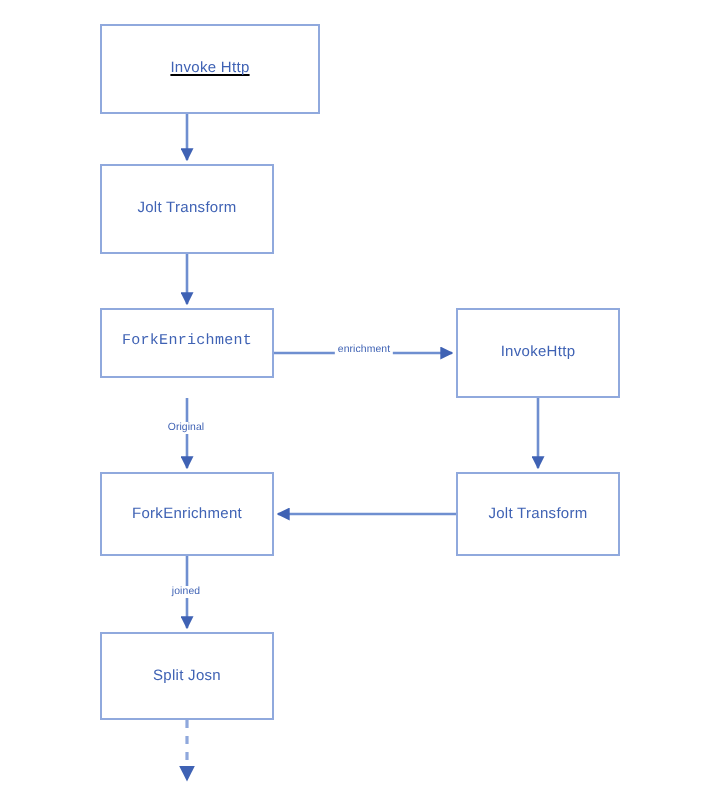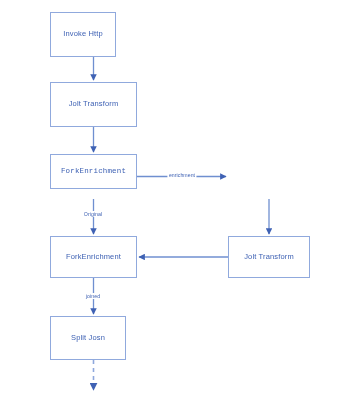--- a/index.html
+++ b/index.html
@@ -79,42 +79,45 @@
 
     <line x1="269" y1="199" x2="269" y2="234" stroke="#6f8fd0" stroke-width="1.3" marker-end="url(#arrow)"></line>
 
     <line x1="228" y1="257" x2="139" y2="257" stroke="#6f8fd0" stroke-width="1.3" marker-end="url(#arrow)"></line>
 
     <line x1="93.5" y1="278" x2="93.5" y2="314" stroke="#6f8fd0" stroke-width="1.3" marker-end="url(#arrow)"></line>
 
     <line x1="93.5" y1="360" x2="93.5" y2="390" stroke="#8fa8dc" stroke-width="1.6" stroke-dasharray="4 4" marker-end="url(#arrow)"></line>
   </svg>
 
-  <div class="node" style="left:50px; top:12px; width:66px; height:45px;">
+  <div class="node" style="left:50px; top:12px; width:110px; height:45px;text-decoration:underline;">
     <span class="node-label">Invoke Http</span>
   </div>
 
   <div class="node" style="left:50px; top:82px; width:87px; height:45px;">
     <span class="node-label">Jolt Transform</span>
   </div>
 
   <div class="node" style="left:50px; top:154px; width:87px; height:35px;font-family:Liberation Mono, monospace;">
     <span class="node-label">ForkEnrichment</span>
   </div>
 
+  <div class="node" style="left:228px; top:154px; width:82px; height:45px;">
+    <span class="node-label">InvokeHttp</span>
+  </div>
 
   <div class="node" style="left:50px; top:236px; width:87px; height:42px;">
     <span class="node-label">ForkEnrichment</span>
   </div>
 
   <div class="node" style="left:228px; top:236px; width:82px; height:42px;">
     <span class="node-label">Jolt Transform</span>
   </div>
 
-  <div class="node" style="left:50px; top:316px; width:76px; height:44px;">
+  <div class="node" style="left:50px; top:316px; width:87px; height:44px;">
     <span class="node-label">Split Josn</span>
   </div>
 
   <div class="edge-label" style="left:182px; top:175px;">enrichment</div>
 
   <div class="edge-label" style="left:93px; top:214px;">Original</div>
 
   <div class="edge-label" style="left:93px; top:296px;">joined</div>
 
 </div>

